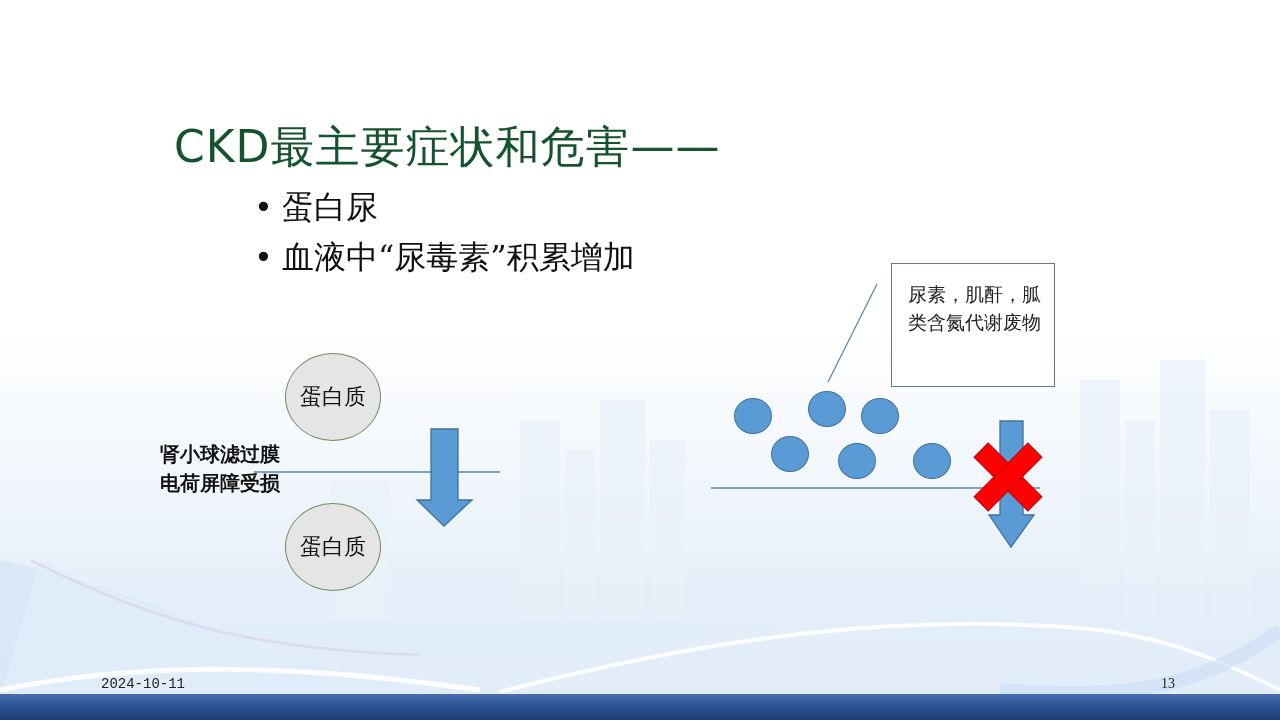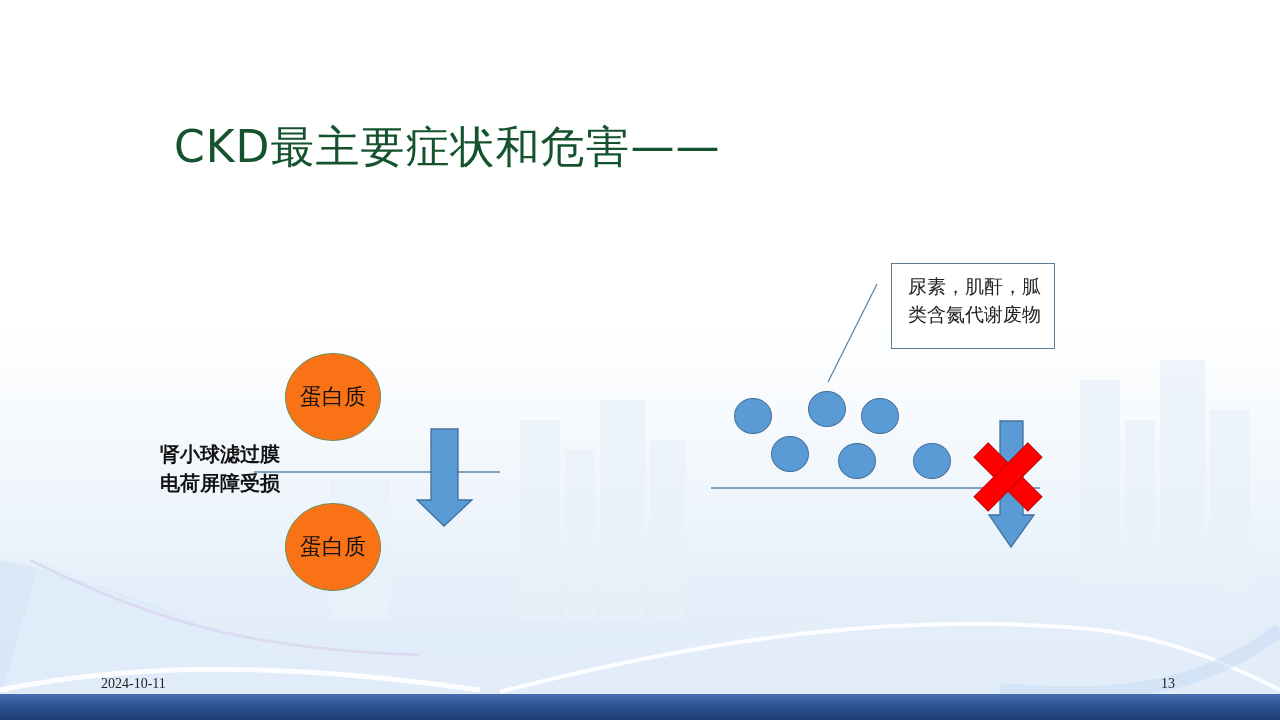--- a/index.html
+++ b/index.html
@@ -13,40 +13,40 @@
       position: absolute; left: 174px; top: 92px;
       font-size: 44px; color: #14532d; letter-spacing: 1px; white-space: nowrap;
       font-family: "DejaVu Sans", sans-serif;
       margin-top: 26px;
     }
     .bullets { position: absolute; left: 254px; top: 184px; margin: 0; padding: 0; list-style: none; }
     .bullets li { font-size: 32px; color: #111; height: 50px; line-height: 46px; white-space: nowrap; font-family: "DejaVu Serif", serif; }
     .bullets li .dot { display: inline-block; width: 28px; font-family: "DejaVu Sans", sans-serif; }
     .circle-green {
       position: absolute; width: 94px; height: 86px; border-radius: 50%;
-      background: #f97316; border: 1.5px solid #6f8f58;
+      background: #e5e5e5; border: 1.5px solid #6f8f58;
       display: flex; align-items: center; justify-content: center;
       font-size: 22px; color: #111; font-family: "DejaVu Serif", serif;
     }
     .label-barrier {
       position: absolute; left: 160px; top: 440px; width: 130px;
       font-size: 20px; line-height: 29px; color: #111; font-weight: bold;
       font-family: Liberation Serif, serif;
     }
     .callout {
-      position: absolute; left: 891px; top: 263px; width: 164px; height: 86px;
+      position: absolute; left: 891px; top: 263px; width: 164px; height: 124px;
       border: 1.5px solid #5b7a94; background: #fff; box-sizing: border-box;
-      padding: 8px 0 0 16px; font-size: 19px; line-height: 28px; color: #222;
+      padding: 16px 0 0 16px; font-size: 19px; line-height: 28px; color: #222;
       font-family: "DejaVu Serif", serif;
     }
     .blue-dot {
       position: absolute; width: 38px; height: 36px; border-radius: 50%;
       background: #5b9bd5; border: 1.5px solid #41719c; box-sizing: border-box;
     }
-    .date { position: absolute; left: 101px; top: 676px; font-size: 14px; color: #222; font-family: Liberation Serif, serif; }
+    .date { position: absolute; left: 101px; top: 676px; font-size: 14px; color: #222; font-family: Liberation Mono, monospace; }
     .pagenum { position: absolute; left: 1161px; top: 676px; font-size: 14px; color: #222; font-family: Liberation Serif, serif; }
     .footer-bar {
       position: absolute; left: 0; top: 694px; width: 1280px; height: 26px;
       background: linear-gradient(180deg, #4a6fb0 0%, #2f5597 40%, #1f3f73 100%);
     }
   </style>
 </head>
 <body>
 
 <svg class="bg-svg" viewBox="0 0 1280 720">
@@ -80,20 +80,22 @@
 
   <g transform="translate(1008 477) rotate(45)">
     <rect x="-38" y="-10" width="76" height="20" fill="#ff0000" stroke="#c00000" stroke-width="1"></rect>
     <rect x="-10" y="-38" width="20" height="76" fill="#ff0000" stroke="#c00000" stroke-width="1"></rect>
   </g>
 </svg>
 
 <div class="title">CKD最主要症状和危害——</div>
 
 <ul class="bullets">
+  <li><span class="dot">•</span><span>蛋白尿</span></li>
+  <li><span class="dot">•</span><span>血液中“尿毒素”积累增加</span></li>
 </ul>
 
 <div class="circle-green" style="left:285px; top:353px;">蛋白质</div>
 <div class="circle-green" style="left:285px; top:503px;">蛋白质</div>
 <div class="label-barrier">肾小球滤过膜电荷屏障受损</div>
 
 <div class="callout">尿素，肌酐，胍类含氮代谢废物</div>
 
 <div class="blue-dot" style="left:734px; top:398px;"></div>
 <div class="blue-dot" style="left:808px; top:391px;"></div>

